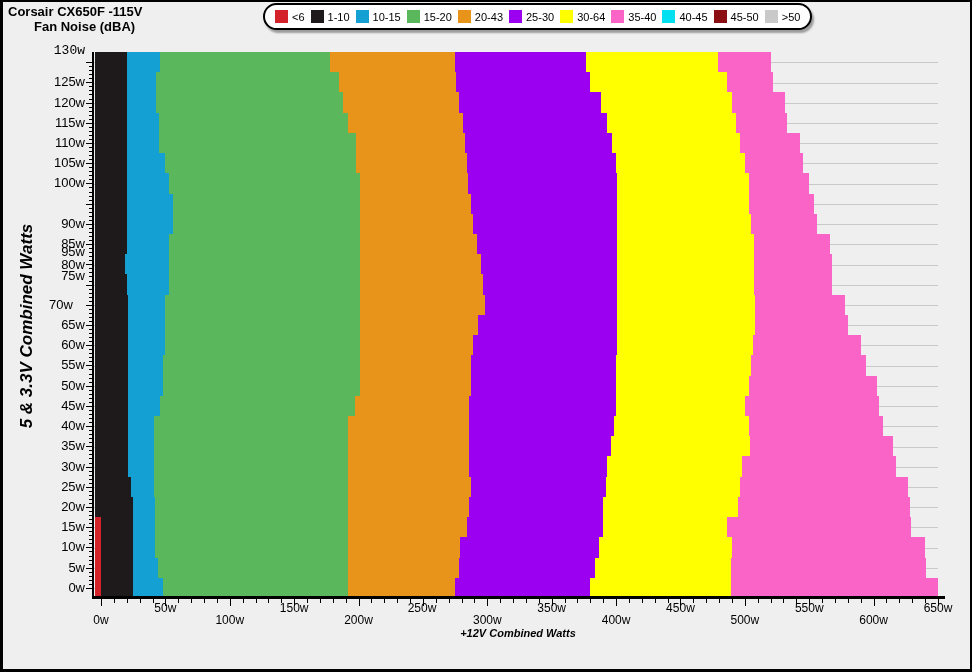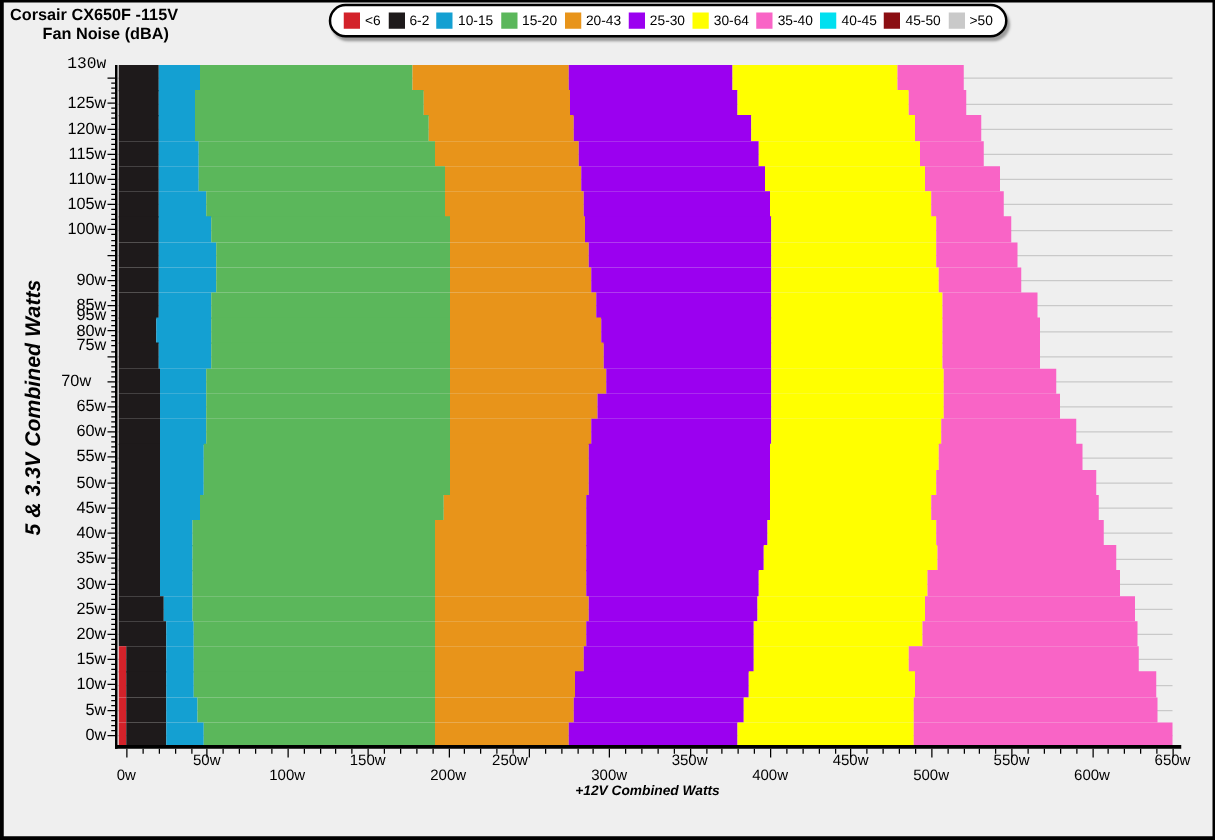--- a/index.html
+++ b/index.html
@@ -58,21 +58,21 @@
   <div class="title-line2">Fan Noise (dBA)</div>
 </div>
 
 <div class="legend" id="legend">
     <div class="legend-item">
       <div class="legend-swatch" style="background: rgb(211, 34, 42);"></div>
       <div class="legend-label">&lt;6</div>
     </div>
     <div class="legend-item">
       <div class="legend-swatch" style="background: rgb(30, 26, 27);"></div>
-      <div class="legend-label">6-2</div>
+      <div class="legend-label">1-10</div>
     </div>
     <div class="legend-item">
       <div class="legend-swatch" style="background: rgb(20, 160, 210);"></div>
       <div class="legend-label">10-15</div>
     </div>
     <div class="legend-item">
       <div class="legend-swatch" style="background: rgb(91, 183, 91);"></div>
       <div class="legend-label">15-20</div>
     </div>
     <div class="legend-item">
@@ -448,21 +448,21 @@
     <div class="xtick" style="left: 886.497px; top: 599px; height: 4px;"></div>
     <div class="xtick" style="left: 899.374px; top: 599px; height: 4px;"></div>
     <div class="xtick" style="left: 912.251px; top: 599px; height: 4px;"></div>
     <div class="xtick" style="left: 925.128px; top: 599px; height: 4px;"></div>
     <div class="xtick" style="left: 938.005px; top: 599px; height: 7px;"></div>
     <div class="xlabel" style="left: 69px; top: 613px;">0w</div>
     <div class="xlabel" style="left: 133.385px; top: 601px;">50w</div>
     <div class="xlabel" style="left: 197.77px; top: 613px;">100w</div>
     <div class="xlabel" style="left: 262.155px; top: 601px;">150w</div>
     <div class="xlabel" style="left: 326.54px; top: 613px;">200w</div>
-    <div class="xlabel" style="left: 376px; top: 601px;">250w</div>
+    <div class="xlabel" style="left: 390px; top: 601px;">250w</div>
     <div class="xlabel" style="left: 455.31px; top: 613px;">300w</div>
     <div class="xlabel" style="left: 519.695px; top: 601px;">350w</div>
     <div class="xlabel" style="left: 584.08px; top: 613px;">400w</div>
     <div class="xlabel" style="left: 648.465px; top: 601px;">450w</div>
     <div class="xlabel" style="left: 712.85px; top: 613px;">500w</div>
     <div class="xlabel" style="left: 777.235px; top: 601px;">550w</div>
     <div class="xlabel" style="left: 841.62px; top: 613px;">600w</div>
     <div class="xlabel" style="left: 906.005px; top: 601px;">650w</div>
     <div class="ytick" style="top: 587.889px; left: 86px; width: 6px;"></div>
     <div class="ytick" style="top: 583.844px; left: 89px; width: 3px;"></div>

